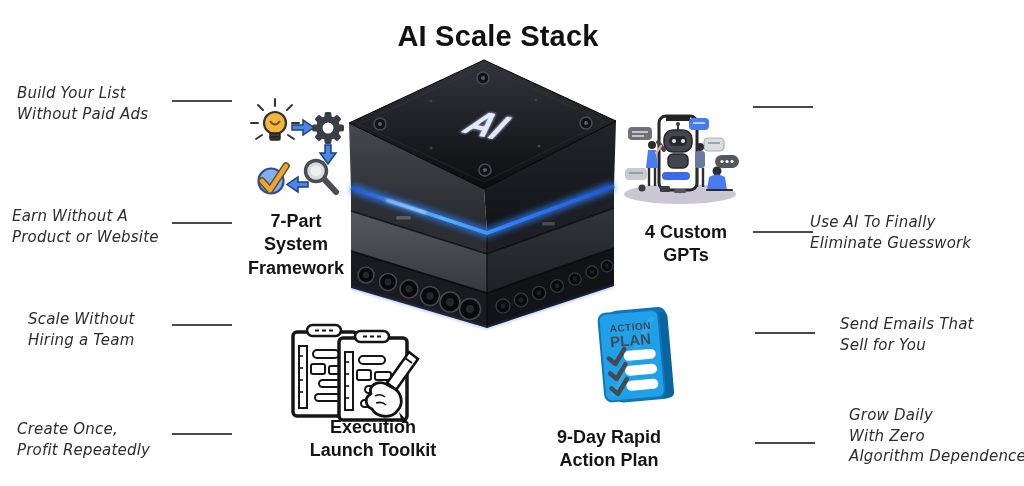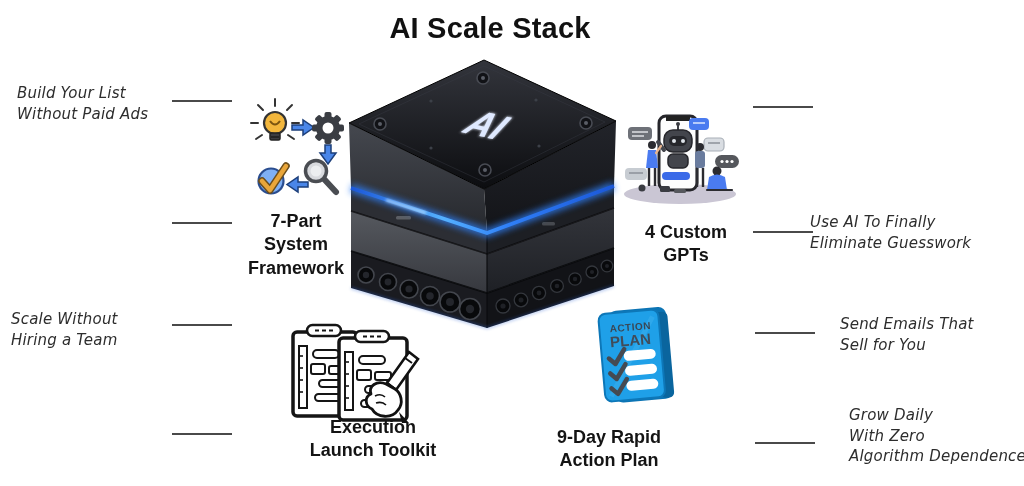--- a/index.html
+++ b/index.html
@@ -1,44 +1,48 @@
 <!DOCTYPE html>
 <html><head>
 <meta charset="utf-8">
 <style>
   html,body{margin:0;padding:0;background:#ffffff;}
   .canvas{position:relative;width:1024px;height:486px;background:#fff;overflow:hidden;
           font-family:"Liberation Sans",sans-serif;}
-  .title{position:absolute;left:0;top:12px;width:980px;text-align:center;margin:0;
+  .title{position:absolute;left:0;top:12px;width:980px;text-align:center;margin:8px;
          font-size:29px;font-weight:bold;color:#111;letter-spacing:.2px;}
   .hand{position:absolute;font-family:"DejaVu Sans",sans-serif;font-size:15px;color:#2d2d2d;
         line-height:1.38;text-align:left;white-space:pre-line;letter-spacing:.2px;font-style:italic;}
   .boldlab{position:absolute;font-weight:bold;font-size:18px;color:#141414;text-align:center;
         line-height:1.3;white-space:pre-line;}
   .cline{position:absolute;width:60px;height:0;border-top:2px solid #4a4a4a;}
   svg{position:absolute;overflow:visible;}
   text{font-family:"Liberation Sans",sans-serif;}
 </style>
 </head>
 <body>
 
 <div class="canvas">
 
   <h1 class="title">AI Scale Stack</h1>
 
   <div class="hand" style="left:17px;top:83px;width:160px">Build Your List
 Without Paid Ads</div>
   <div class="cline" style="left:172px;top:100px"></div>
 
+  <div class="hand" style="left:12px;top:206px;width:170px">Earn Without A
+Product or Website</div>
   <div class="cline" style="left:172px;top:222px"></div>
 
-  <div class="hand" style="left:11px;top:309px;width:160px">Scale Without
+  <div class="hand" style="left:28px;top:309px;width:160px">Scale Without
 Hiring a Team</div>
   <div class="cline" style="left:172px;top:324px"></div>
 
+  <div class="hand" style="left:17px;top:419px;width:160px">Create Once,
+Profit Repeatedly</div>
   <div class="cline" style="left:172px;top:433px"></div>
 
   <div class="cline" style="left:753px;top:106px"></div>
 
   <div class="cline" style="left:753px;top:231px"></div>
   <div class="hand" style="left:810px;top:212px;width:185px">Use AI To Finally
 Eliminate Guesswork</div>
 
   <div class="cline" style="left:755px;top:332px"></div>
   <div class="hand" style="left:840px;top:314px;width:185px">Send Emails That

